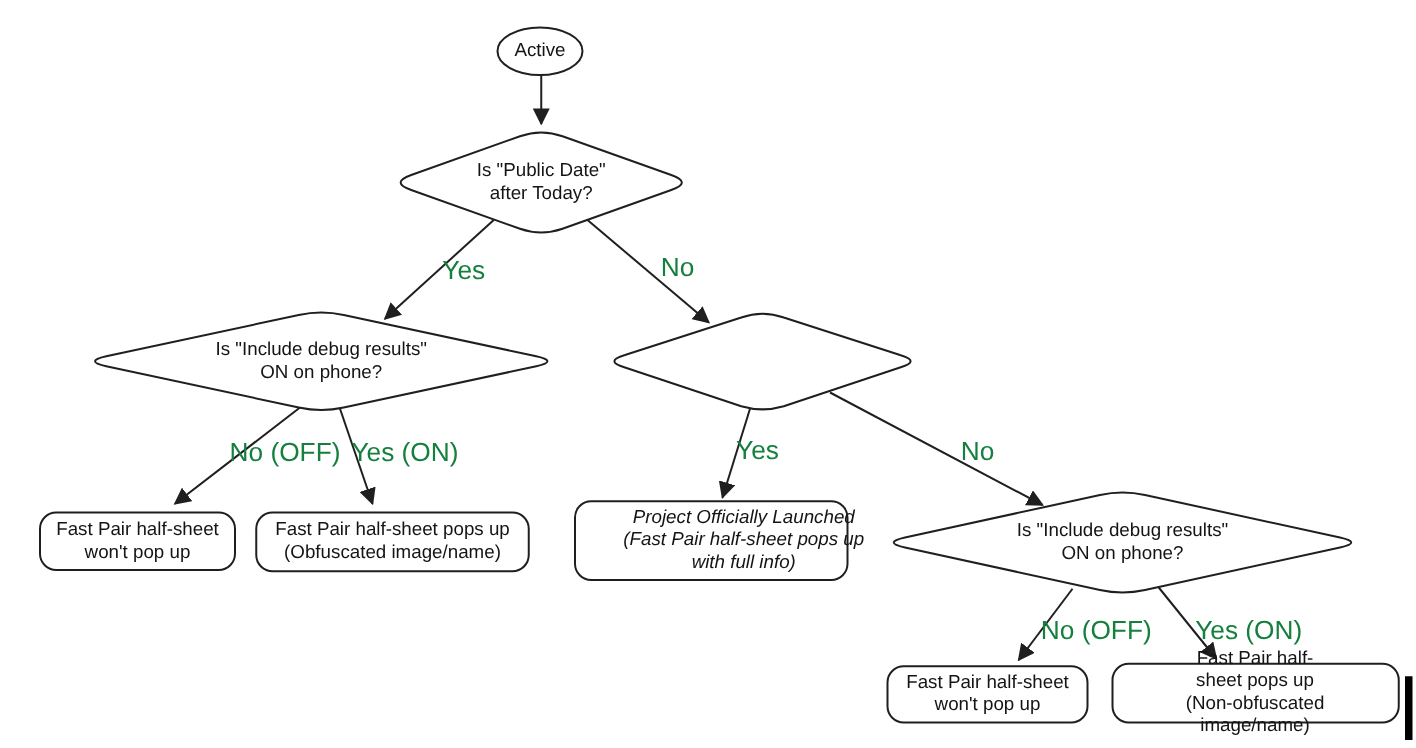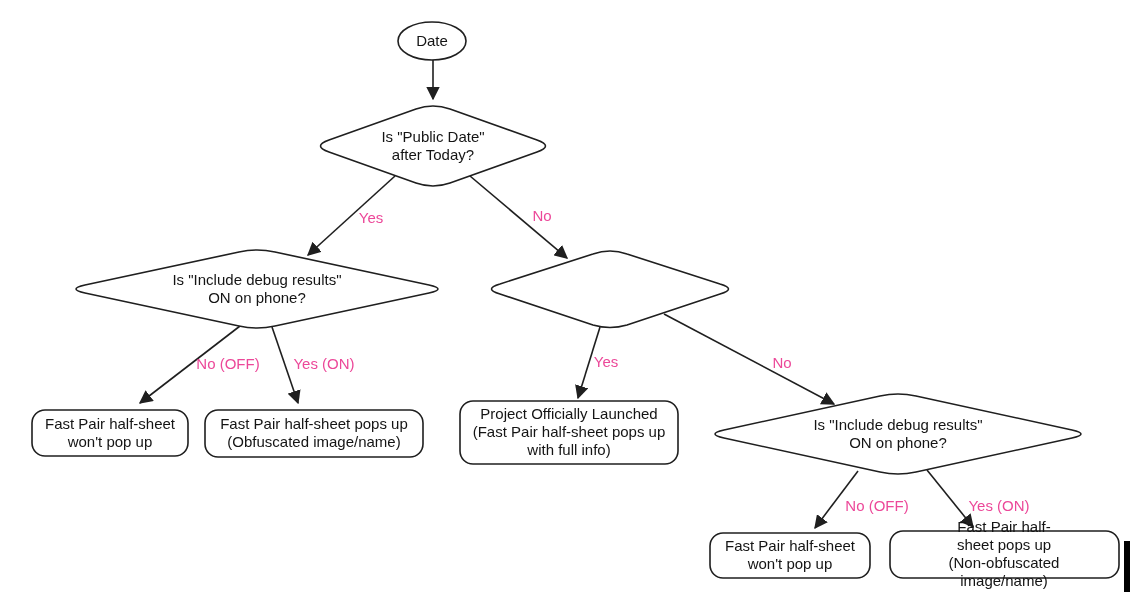--- a/index.html
+++ b/index.html
@@ -19,22 +19,22 @@
     text-align: center;
     font-size: 15px;
     line-height: 18px;
     color: #141414;
     pointer-events: none;
   }
   .edge-label {
     position: absolute;
     transform: translate(-50%, -50%);
     white-space: nowrap;
-    font-size: 15px;
-    color: #ec4899;
+    font-size: 21px;
+    color: #15803d;
     pointer-events: none;
   }
   .cursor-bar {
     position: absolute;
     background: #000000;
   }
 </style>
 </head>
 <body>
 
@@ -71,32 +71,32 @@
       <path d="M916,396 L1072,430 Q1090,434 1072,438 L916,472 Q898,476 880,472 L724,438 Q706,434 724,430 L880,396 Q898,392 916,396 Z"></path>
 
       <rect x="32" y="410" width="156" height="46" rx="13"></rect>
       <rect x="205" y="410" width="218" height="47" rx="13"></rect>
       <rect x="460" y="401" width="218" height="63" rx="13"></rect>
       <rect x="710" y="533" width="160" height="45" rx="13"></rect>
       <rect x="890" y="531" width="229" height="47" rx="13"></rect>
     </g>
   </svg>
 
-  <div class="node-label" style="left:432px; top:41px;">Date</div>
+  <div class="node-label" style="left:432px; top:41px;">Active</div>
   <div class="node-label" style="left:433px; top:146px;">Is "Public Date"
 after Today?</div>
   <div class="node-label" style="left:257px; top:289px;">Is "Include debug results"
 ON on phone?</div>
   <div class="node-label" style="left:898px; top:434px;">Is "Include debug results"
 ON on phone?</div>
   <div class="node-label" style="left:110px; top:433px;">Fast Pair half-sheet
 won't pop up</div>
   <div class="node-label" style="left:314px; top:433px;">Fast Pair half-sheet pops up
 (Obfuscated image/name)</div>
-  <div class="node-label" style="left:569px; top:432px;">Project Officially Launched
+  <div class="node-label" style="left:595px; top:432px;font-style:italic;">Project Officially Launched
 (Fast Pair half-sheet pops up
 with full info)</div>
   <div class="node-label" style="left:790px; top:555px;">Fast Pair half-sheet
 won't pop up</div>
   <div class="node-label" style="left:1004px; top:554px;">Fast Pair half-sheet pops up
 (Non-obfuscated image/name)</div>
 
   <div class="edge-label" style="left:371px; top:217px;">Yes</div>
   <div class="edge-label" style="left:542px; top:215px;">No</div>
   <div class="edge-label" style="left:228px; top:363px;">No (OFF)</div>

